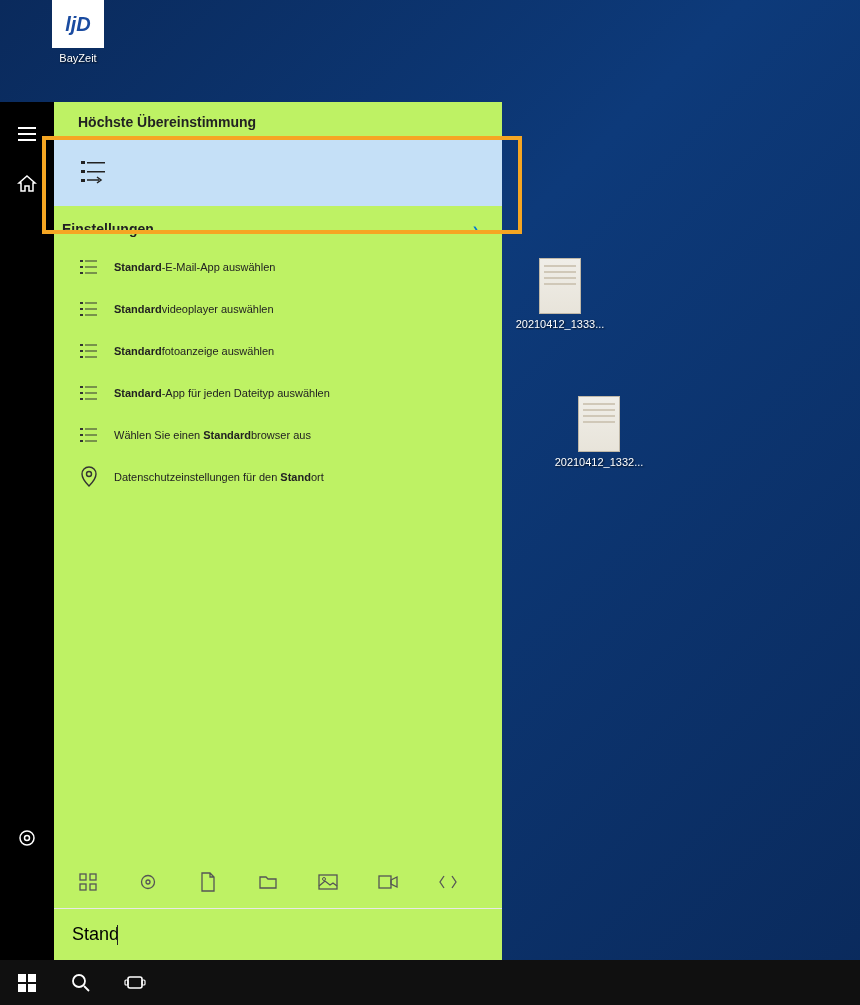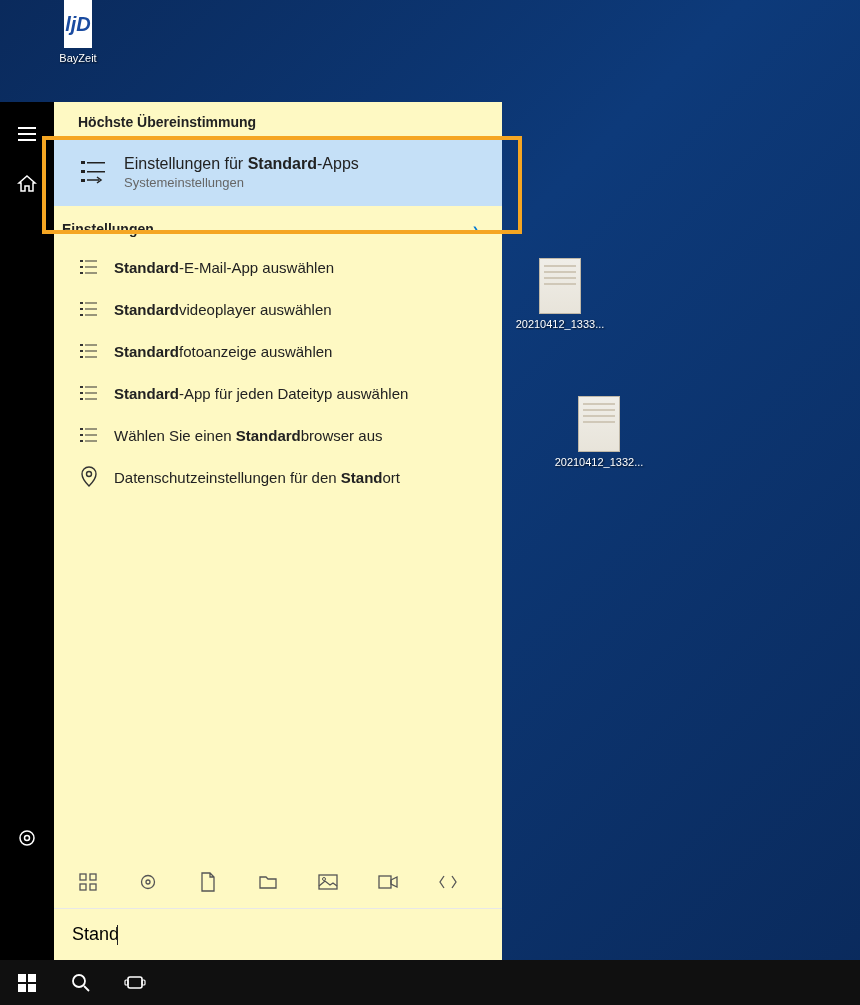--- a/index.html
+++ b/index.html
@@ -12,21 +12,21 @@
     
     .desktop-icon {
       position: absolute;
       width: 76px;
       text-align: center;
       color: white;
       font-size: 11px;
       cursor: pointer;
     }
     .desktop-icon .icon-box {
-      width: 28px;
+      width: 52px;
       height: 48px;
       margin: 0 auto 4px auto;
       background: #fff;
       display: flex;
       align-items: center;
       justify-content: center;
       font-weight: bold;
       font-size: 20px;
     }
     .desktop-icon .icon-paper {
@@ -76,21 +76,21 @@
     }
     .sidebar .spacer { flex: 1; }
 
     
     .search-panel {
       position: absolute;
       left: 54px;
       top: 102px;
       width: 448px;
       height: 858px;
-      background: #fef9c3;
+      background: #bef264;
       display: flex;
       flex-direction: column;
     }
     .section-header {
       font-size: 14px;
       font-weight: 600;
       color: #222;
       padding: 12px 24px 8px 24px;
     }
     .best-match {
@@ -139,21 +139,21 @@
       cursor: pointer;
     }
     .group-header .chevron {
       color: #0078d4;
       font-size: 16px;
     }
     .result-item {
       display: flex;
       align-items: center;
       padding: 10px 24px;
-      font-size: 15px;
+      font-size: 11px;
       color: #222;
       cursor: pointer;
       text-align: center;
     }
     .result-item .ri-icon {
       width: 22px;
       height: 22px;
       margin-right: 14px;
       display: flex;
       align-items: center;
@@ -267,26 +267,20 @@
     <div class="bm-icon">
       <svg width="30" height="30" viewBox="0 0 30 30">
         <rect x="2" y="4" width="4" height="3" fill="#222"></rect>
           <rect x="8" y="5" width="18" height="1.5" fill="#222"></rect>
         <rect x="2" y="13" width="4" height="3" fill="#222"></rect>
           <rect x="8" y="14" width="18" height="1.5" fill="#222"></rect>
         <rect x="2" y="22" width="4" height="3" fill="#222"></rect>
           <path d="M8 23 L20 23 M18 20 L22 23 L18 26" stroke="#222" stroke-width="1.5" fill="none"></path>
       </svg>
     </div>
-    <div class="bm-text">
-      <div class="title">
-        <span>Einstellungen für </span><b>Standard</b><span>-Apps</span>
-      </div>
-      <div class="subtitle">Systemeinstellungen</div>
-    </div>
   </div>
 
   <div class="group-header">
     <span>Einstellungen</span>
     <span class="chevron">›</span>
   </div>
 
   <div id="results">
       <div class="result-item">
         <span class="ri-icon">

